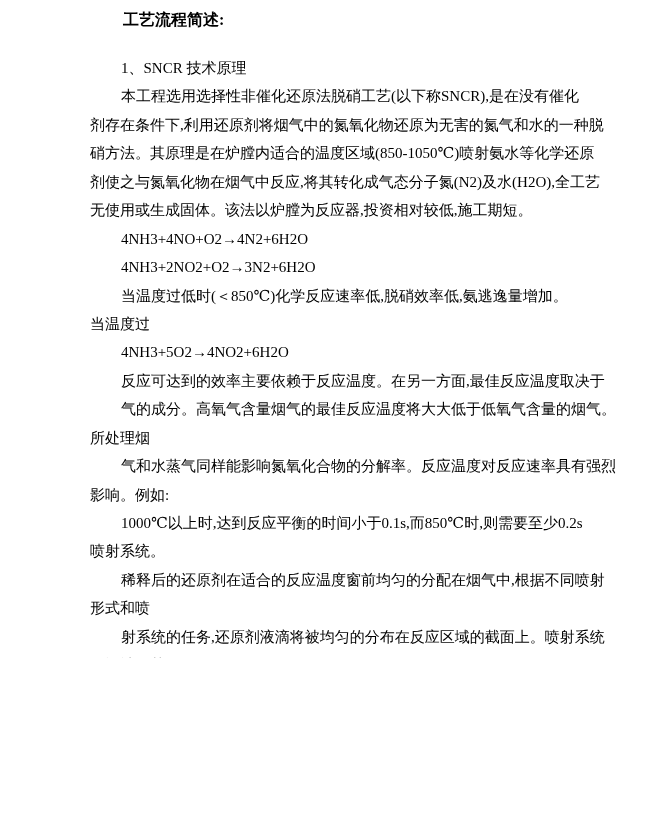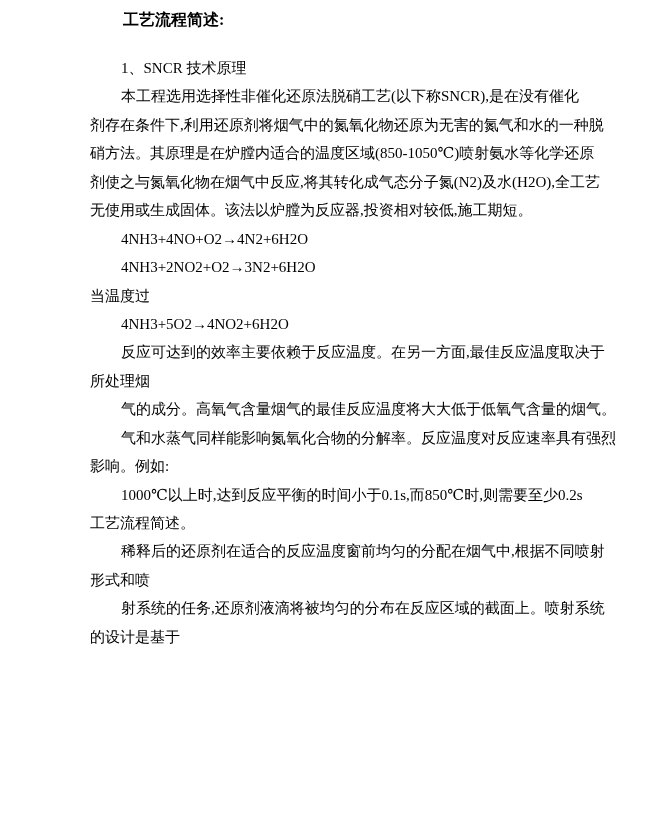--- a/index.html
+++ b/index.html
@@ -59,29 +59,30 @@
     <div class="blank-line"></div>
     <div id="lines">
         <div class="line indent">1、SNCR 技术原理</div>
         <div class="line indent">本工程选用选择性非催化还原法脱硝工艺(以下称SNCR),是在没有催化</div>
         <div class="line">剂存在条件下,利用还原剂将烟气中的氮氧化物还原为无害的氮气和水的一种脱</div>
         <div class="line">硝方法。其原理是在炉膛内适合的温度区域(850-1050℃)喷射氨水等化学还原</div>
         <div class="line">剂使之与氮氧化物在烟气中反应,将其转化成气态分子氮(N2)及水(H2O),全工艺</div>
         <div class="line">无使用或生成固体。该法以炉膛为反应器,投资相对较低,施工期短。</div>
         <div class="line indent">4NH3+4NO+O2→4N2+6H2O</div>
         <div class="line indent">4NH3+2NO2+O2→3N2+6H2O</div>
+        <div class="line indent">当温度过低时(＜850℃)化学反应速率低,脱硝效率低,氨逃逸量增加。</div>
         <div class="line">当温度过</div>
         <div class="line indent">4NH3+5O2→4NO2+6H2O</div>
         <div class="line indent">反应可达到的效率主要依赖于反应温度。在另一方面,最佳反应温度取决于</div>
+        <div class="line indent">气的成分。高氧气含量烟气的最佳反应温度将大大低于低氧气含量的烟气。</div>
         <div class="line">所处理烟</div>
-        <div class="line indent">气的成分。高氧气含量烟气的最佳反应温度将大大低于低氧气含量的烟气。</div>
         <div class="line indent">气和水蒸气同样能影响氮氧化合物的分解率。反应温度对反应速率具有强烈</div>
         <div class="line">影响。例如:</div>
         <div class="line indent">1000℃以上时,达到反应平衡的时间小于0.1s,而850℃时,则需要至少0.2s</div>
-        <div class="line">工艺流程简述。</div>
+        <div class="line">喷射系统。</div>
         <div class="line indent">稀释后的还原剂在适合的反应温度窗前均匀的分配在烟气中,根据不同喷射</div>
         <div class="line">形式和喷</div>
         <div class="line indent">射系统的任务,还原剂液滴将被均匀的分布在反应区域的截面上。喷射系统</div>
         <div class="line">的设计是基于</div>
       </div>
   </div>
   <div class="page-number">13</div>
 </div>
 
 </body></html>

